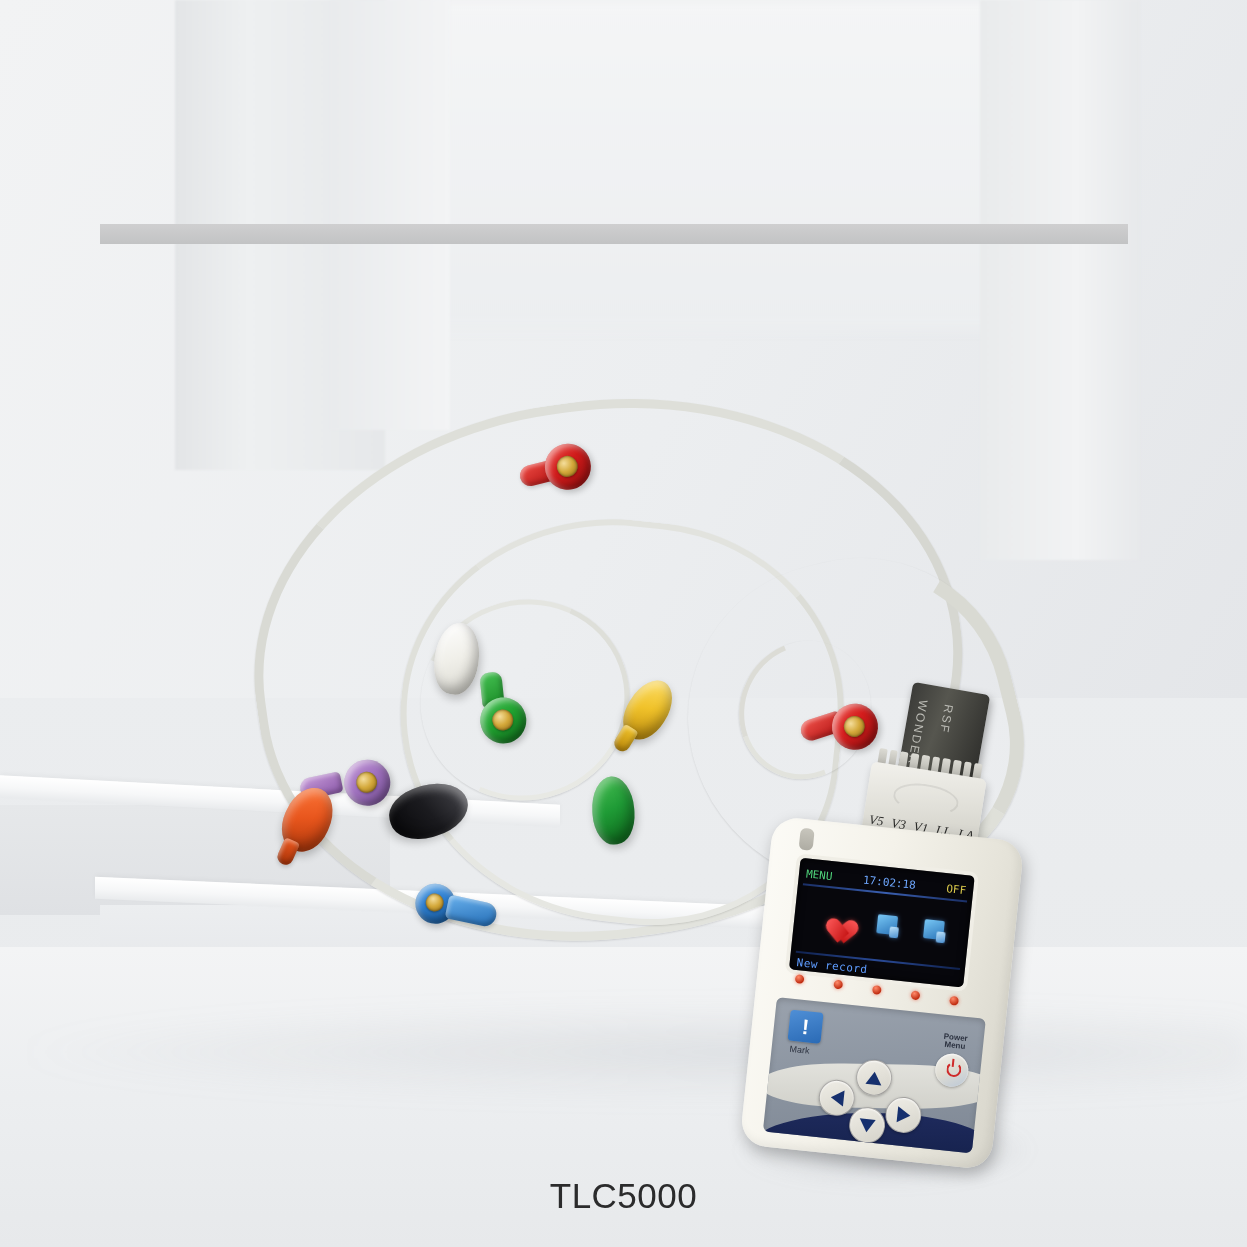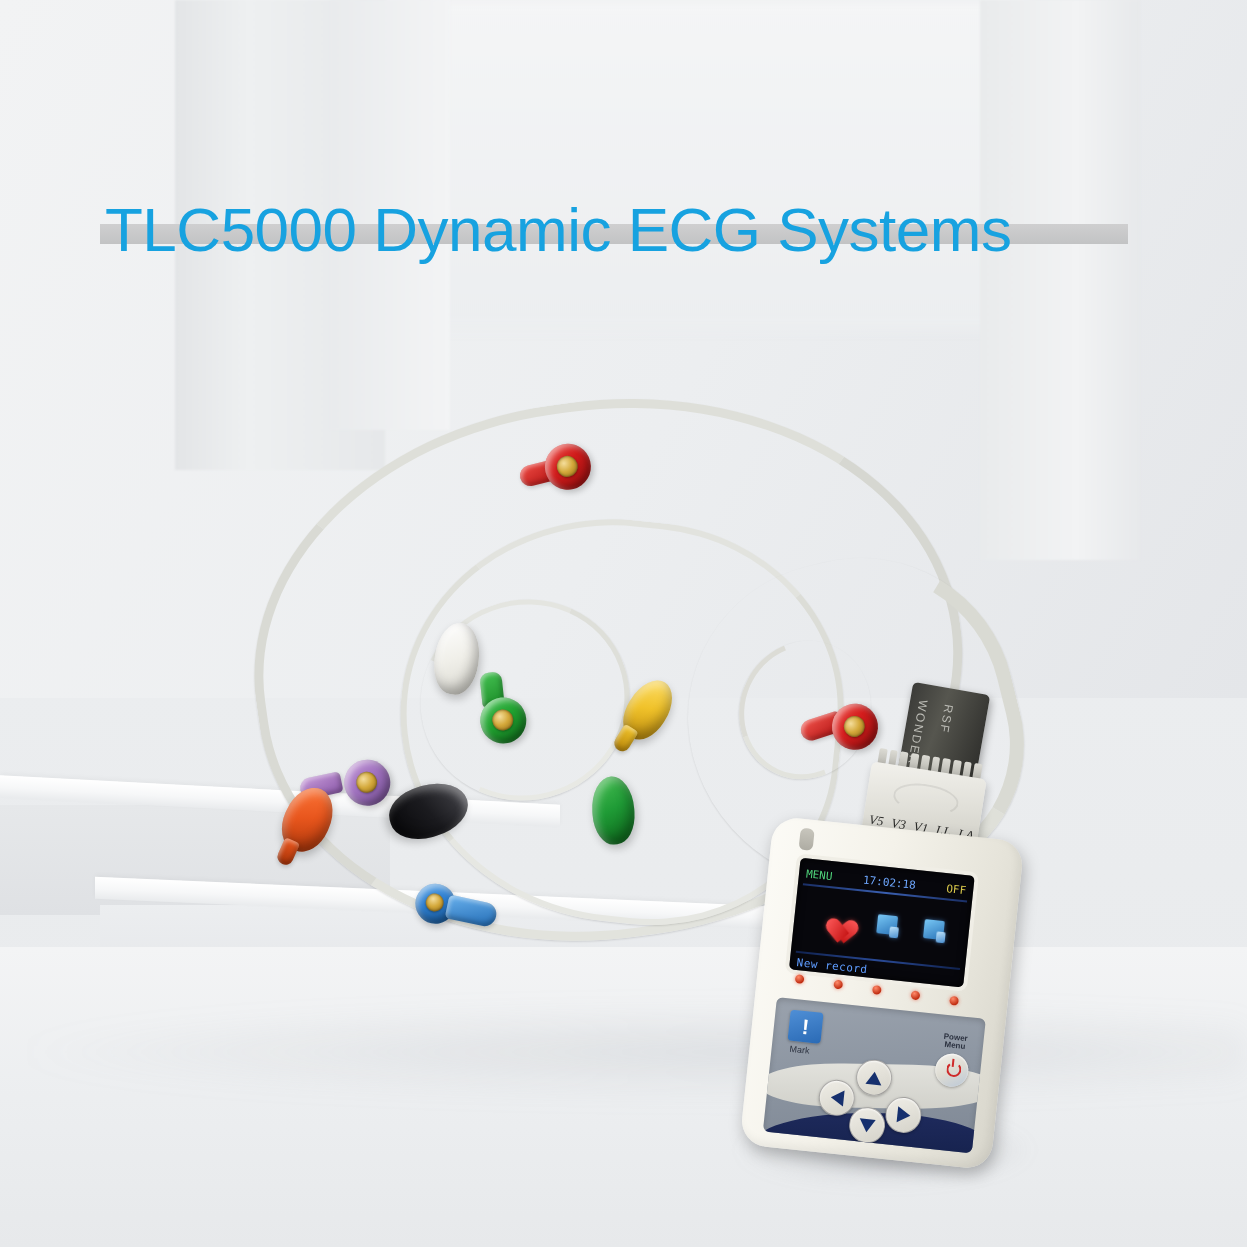--- a/index.html
+++ b/index.html
@@ -454,15 +454,15 @@
             </div>
           <div class="dbtn down">
               <s></s>
             </div>
         </div>
       </div>
     </div>
   </div>
 
   <div class="title-rule"></div>
-  <h1 class="title">TLC5000 Dynamic ECG Systems</h1>
-
+
+  <div class="caption">TLC5000</div>
 </div>
 
 </body></html>

